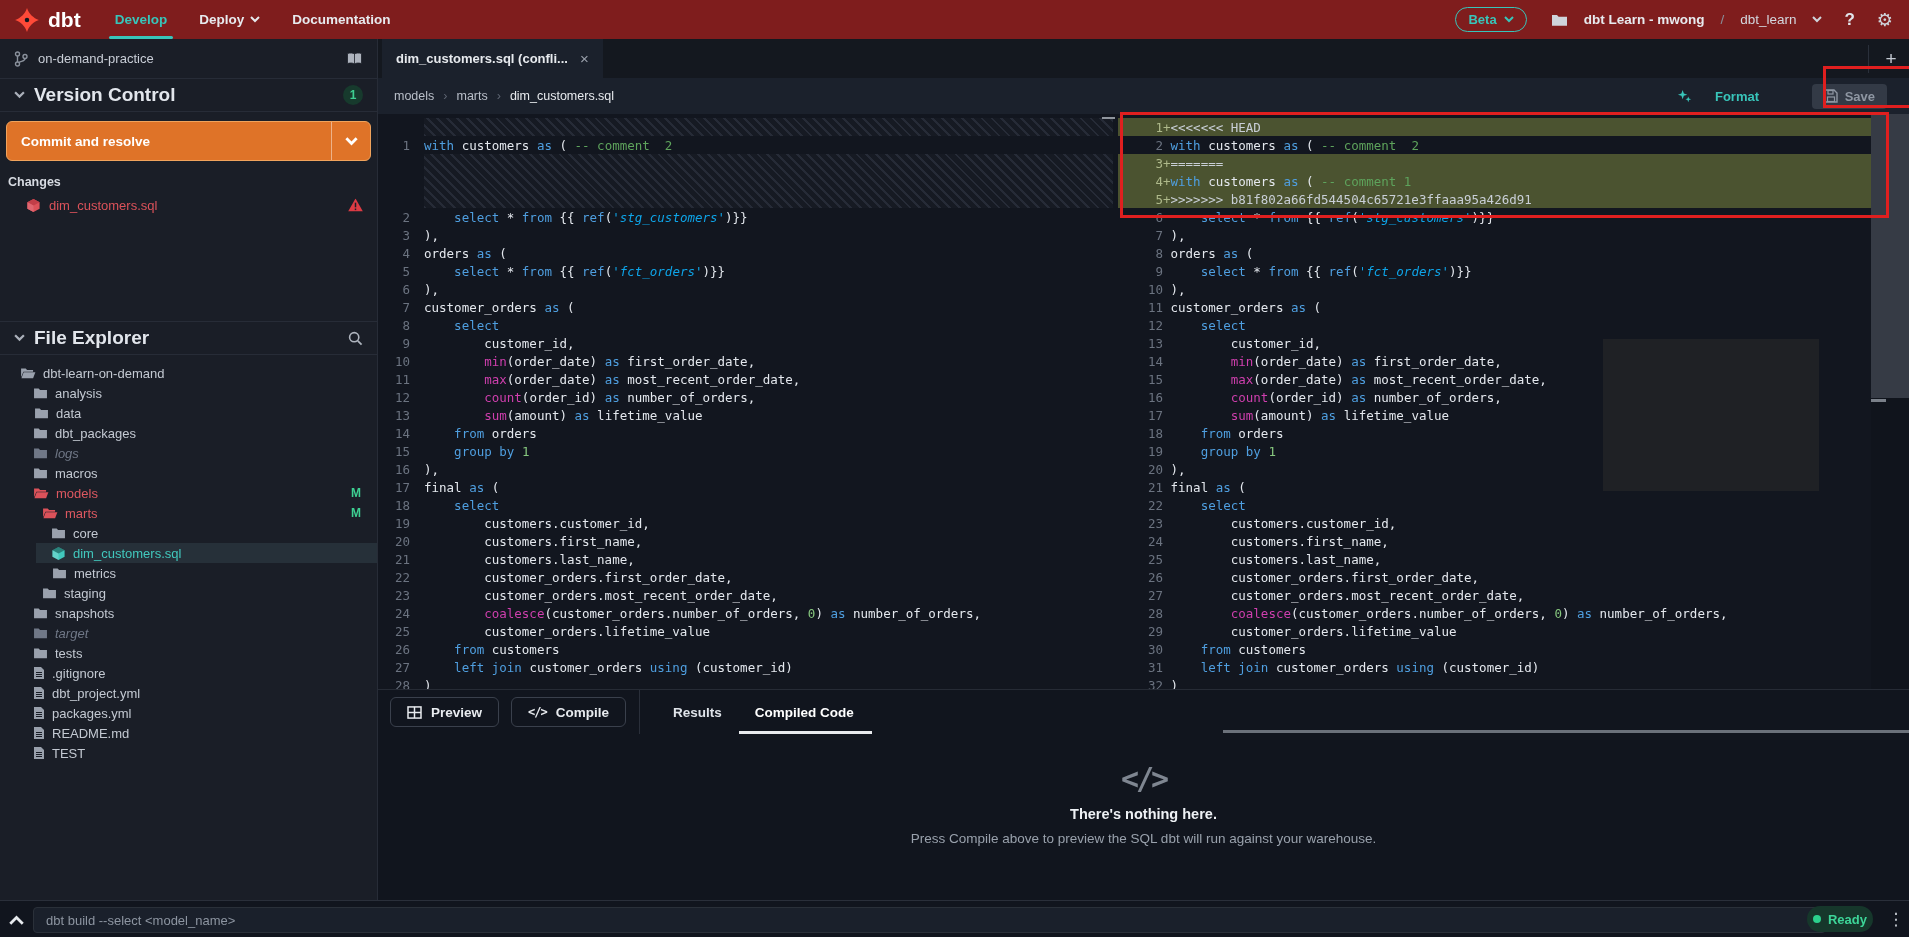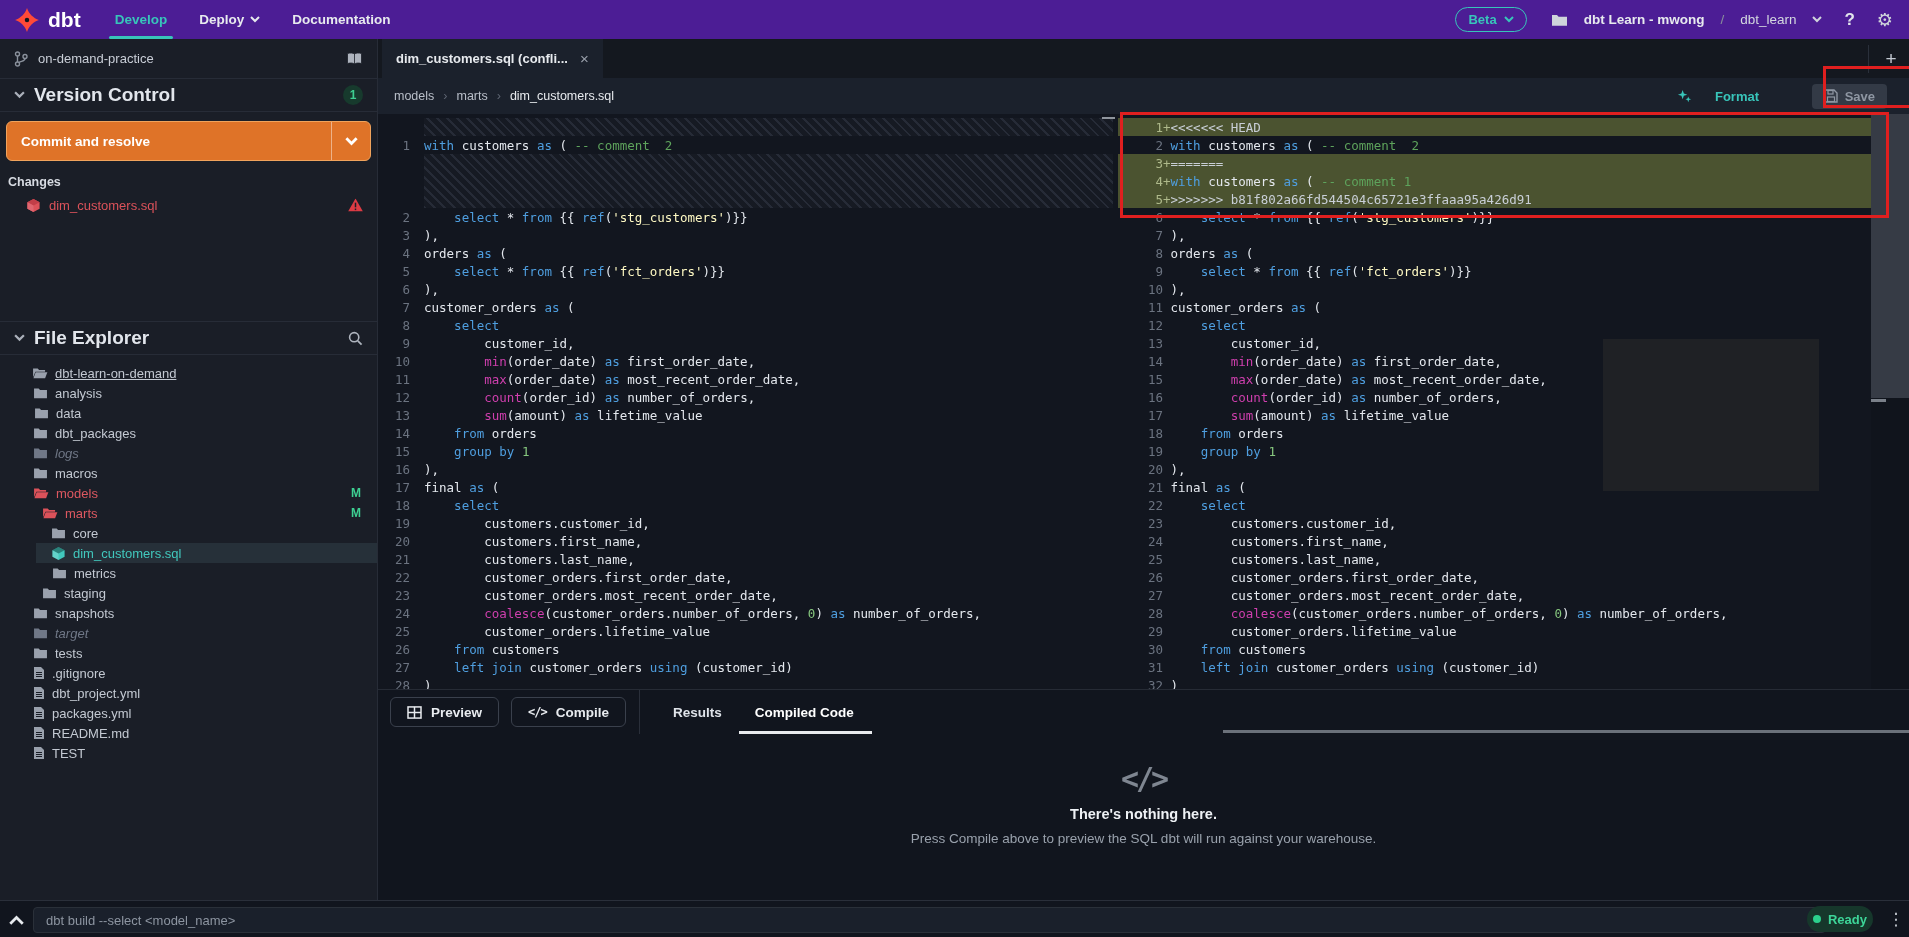--- a/index.html
+++ b/index.html
@@ -3,21 +3,21 @@
 <meta charset="utf-8">
 <style>
   html,body{margin:0;padding:0;background:#0d1117;}
   body{font-family:"Liberation Sans",sans-serif;-webkit-font-smoothing:antialiased;}
   #app{position:relative;width:1909px;height:937px;background:#12161f;overflow:hidden;color:#e6e9ee;}
   .abs{position:absolute;}
   .flex{display:flex;align-items:center;}
   svg{display:block;}
 
   
-  #navbar{left:0;top:0;width:1909px;height:39px;background:#4c1d95;display:flex;align-items:center;justify-content:space-between;}
+  #navbar{left:0;top:0;width:1909px;height:39px;background:#7f1d1d;display:flex;align-items:center;justify-content:space-between;}
   .nav-item{font-size:13.5px;font-weight:700;color:#e7eaee;margin:0 16px;cursor:pointer;position:relative;height:39px;display:flex;align-items:center;gap:6px;}
   .nav-item.active{color:#38c5ba;}
   .nav-item.active::after{content:"";position:absolute;left:-6px;right:-6px;bottom:0;height:3px;background:#38c5ba;border-radius:2px;}
   .beta-btn{border:1.5px solid #38c5ba;color:#38c5ba;font-weight:700;font-size:13px;border-radius:16px;padding:4px 12px;display:flex;align-items:center;gap:7px;cursor:pointer;}
   .proj{font-size:13.5px;color:#e7eaee;font-weight:700;display:flex;align-items:center;gap:16px;}
   .proj .sep{color:#8a919c;font-weight:400;}
   .proj .branch{font-weight:400;color:#d3d8df;}
 
   
   #sidebar{left:0;top:39px;width:377px;height:861px;background:#1a1e27;border-right:1px solid #272c37;}
@@ -73,21 +73,21 @@
   .code-line .src{white-space:pre;color:#e4e8ee;}
   #pane-left .src{padding-left:0;}
   .code-line.add{background:#4b5330;}
   .code-line.add .gut,.code-line.add .plus{color:#aeb98b;}
   .code-line .src.marker{color:#c9cfd7;}
   .hatch-row{display:flex;}
   .hatch-row .gsp{width:46px;flex-shrink:0;}
   .hatch-row .fill{flex:1;background:repeating-linear-gradient(45deg,#262b37 0px,#262b37 2px,#161a23 2px,#161a23 7px);}
   .tk-kw{color:#4f9fe0;}
   .tk-fn{color:#cf3fae;}
-  .tk-str{color:#fef9c3;}
+  .tk-str{color:#0ea5e9;font-style:italic;}
   .tk-com{color:#5ea35c;}
   .tk-num{color:#86c77e;}
 
   #conflict-tick{left:1102px;top:117px;width:13px;height:2px;background:#8f959d;}
   #scroll-col{left:1871px;top:114px;width:38px;height:575px;background:#10141c;}
   #scroll-thumb{left:1871px;top:114px;width:38px;height:284px;background:#363b45;}
   #scroll-tick{left:1871px;top:399px;width:15px;height:3px;background:#7a8089;}
   #overlay-box{left:1603px;top:339px;width:216px;height:152px;background:#1f2125;}
   .annotation{border:3px solid #e01f1f;pointer-events:none;z-index:50;}
   #conflict-annotation{left:1120px;top:112px;width:763px;height:100px;}
@@ -242,21 +242,21 @@
       <span>
         <svg width="15" height="15" viewBox="0 0 15 15">
             <circle cx="6.2" cy="6.2" r="4.6" fill="none" stroke="#aeb4be" stroke-width="1.6"></circle>
             <line x1="9.8" y1="9.8" x2="13.6" y2="13.6" stroke="#aeb4be" stroke-width="1.8"></line>
           </svg>
       </span>
     </div>
     <div class="divider-h"></div>
 
     <div id="file-tree">
-        <div class="tree-row" style="padding-left: 32px; text-decoration: underline;">
+        <div class="tree-row" style="padding-left: 20px;">
           <span>
             <svg width="16" height="12" viewBox="0 0 17 13">
               <path d="M1 1.5 h5 l1.5 1.7 H14 v2 H3.5 L1 11 z" fill="#9aa1ad"></path>
               <path d="M3.8 5.8 H16.5 L14 12.2 H1.4 z" fill="#9aa1ad"></path>
             </svg>
           </span>
           <span class="nm">dbt-learn-on-demand</span>
         </div>
         <div class="tree-row" style="padding-left: 33px;">
           <span>

